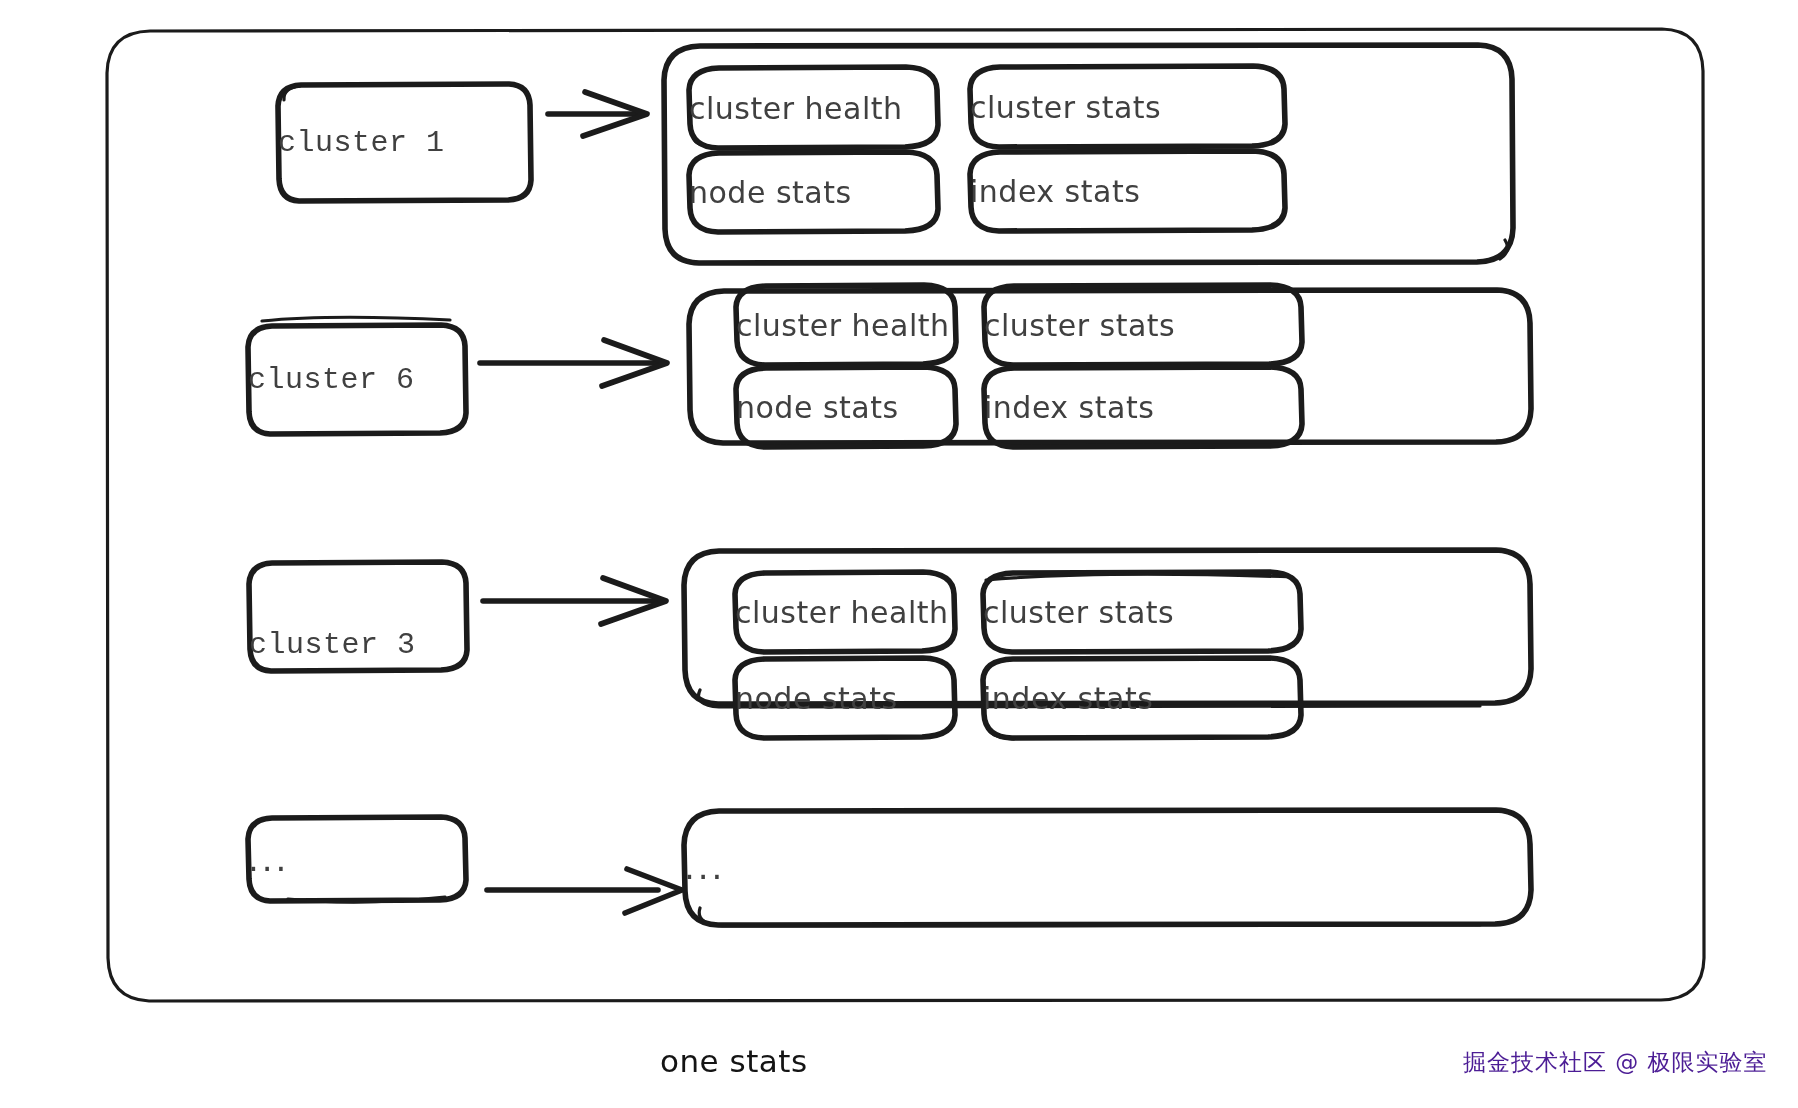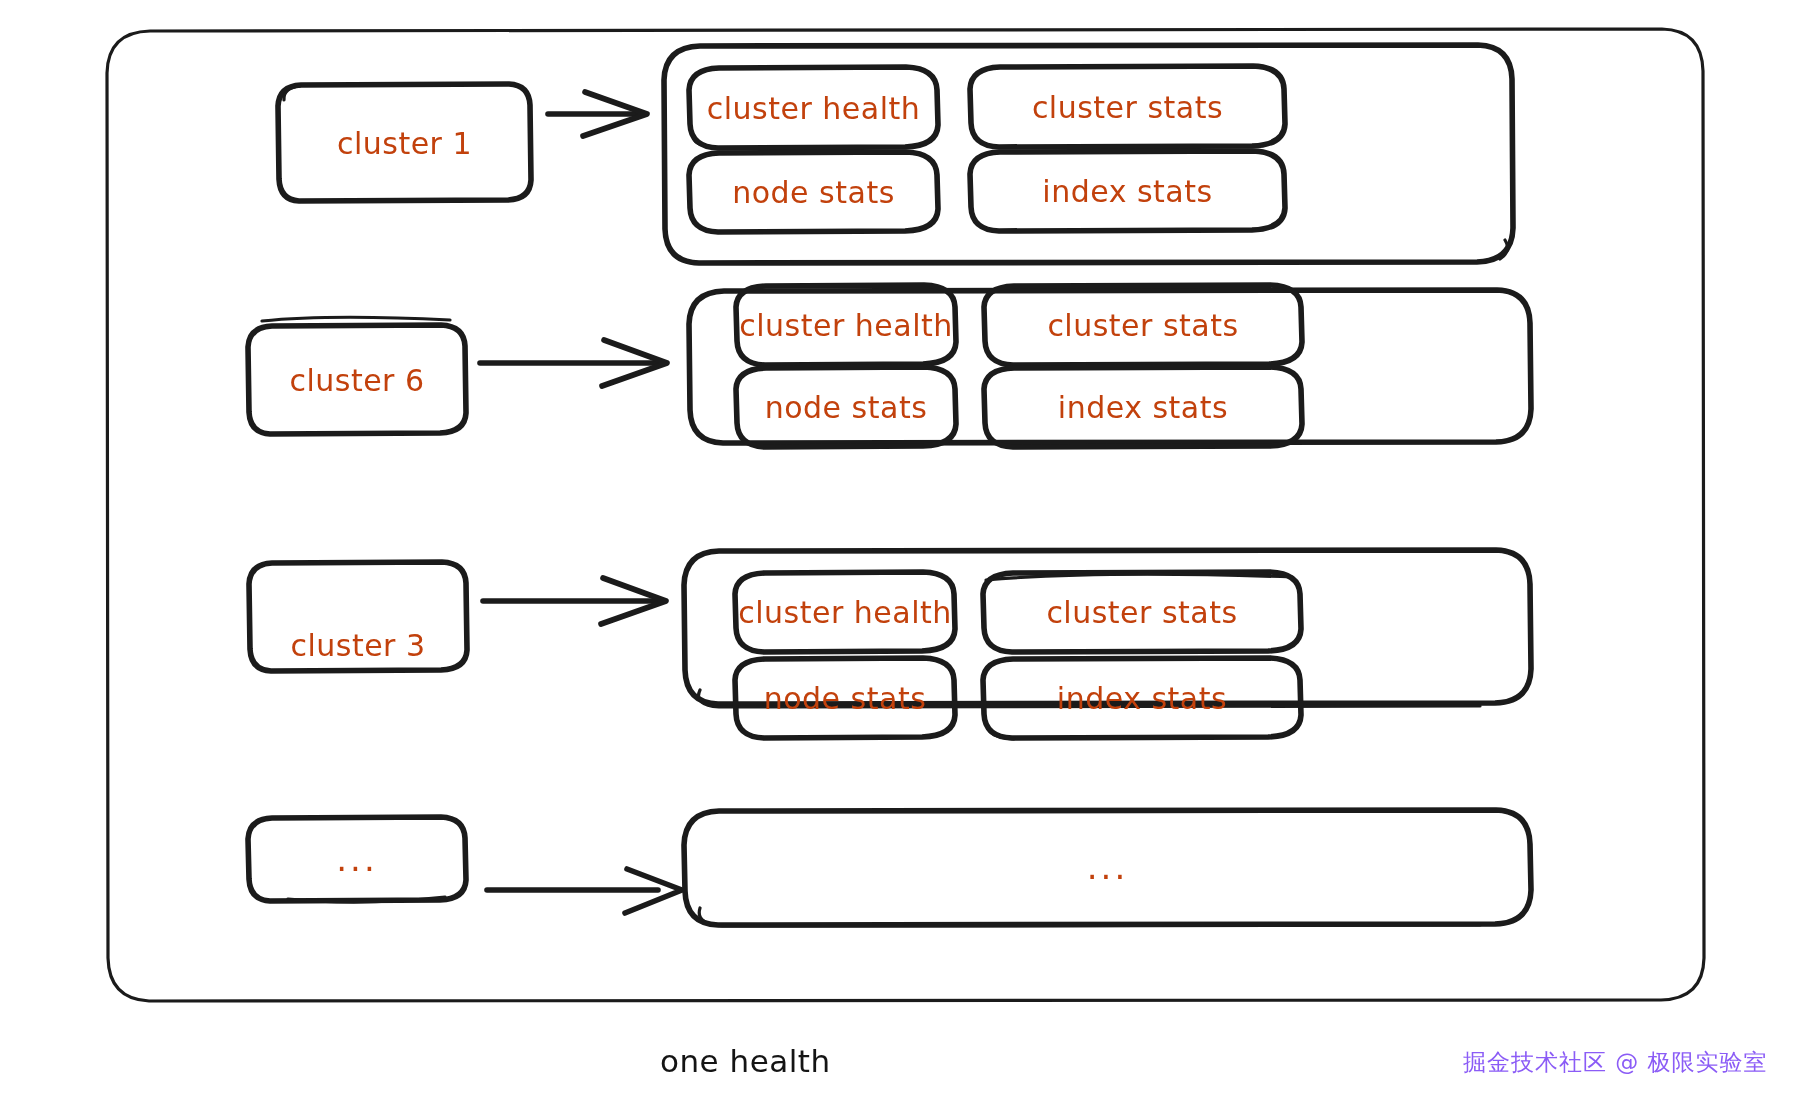--- a/index.html
+++ b/index.html
@@ -9,36 +9,36 @@
     background:#ffffff;
     font-family:"DejaVu Sans", sans-serif;
     overflow:hidden;
     position:relative;
   }
   #stage{position:absolute;left:0;top:0;width:1798px;height:1108px;}
   svg.sketch{position:absolute;left:0;top:0;width:1798px;height:1108px;overflow:visible;}
 
   .lbl{
     position:absolute;
-    display:flex;align-items:center;justify-content:center;
-    color:#c2410c;
+    display:flex;align-items:center;
+    color:#404040;
     font-family:"DejaVu Sans", sans-serif;
     white-space:nowrap;
     letter-spacing:0.5px;
     pointer-events:none;
   }
-  .lbl-cluster{font-size:30px;}
+  .lbl-cluster{font-size:30px;font-family:Liberation Mono, monospace;}
   .lbl-inner{font-size:30px;}
   .lbl-dots{font-size:34px;letter-spacing:3px;line-height:0.4;}
   .lbl-caption{font-size:31px;color:#141414;}
   .watermark{
     position:absolute;
     font-family:"DejaVu Sans", sans-serif;
     font-size:23px;
-    color:#8b5cf6;
+    color:#4c1d95;
     white-space:nowrap;
     letter-spacing:1px;
   }
 </style>
 </head>
 <body>
 
 <div id="stage">
 
   <svg class="sketch" viewBox="0 0 1798 1108">
@@ -173,18 +173,18 @@
   </div>
 
   <div class="lbl lbl-dots" style="left:248px;top:818px;width:218px;height:83px;">
     <span>...</span>
   </div>
   <div class="lbl lbl-dots" style="left:684px;top:811px;width:847px;height:114px;">
     <span>...</span>
   </div>
 
   <div class="lbl lbl-caption" style="left:660px;top:1040px;width:200px;height:42px;justify-content:flex-start;">
-    <span>one health</span>
+    <span>one stats</span>
   </div>
 
   <div class="watermark" style="left:1463px;top:1047px;">掘金技术社区 @ 极限实验室</div>
 
 </div>
 
 </body></html>

